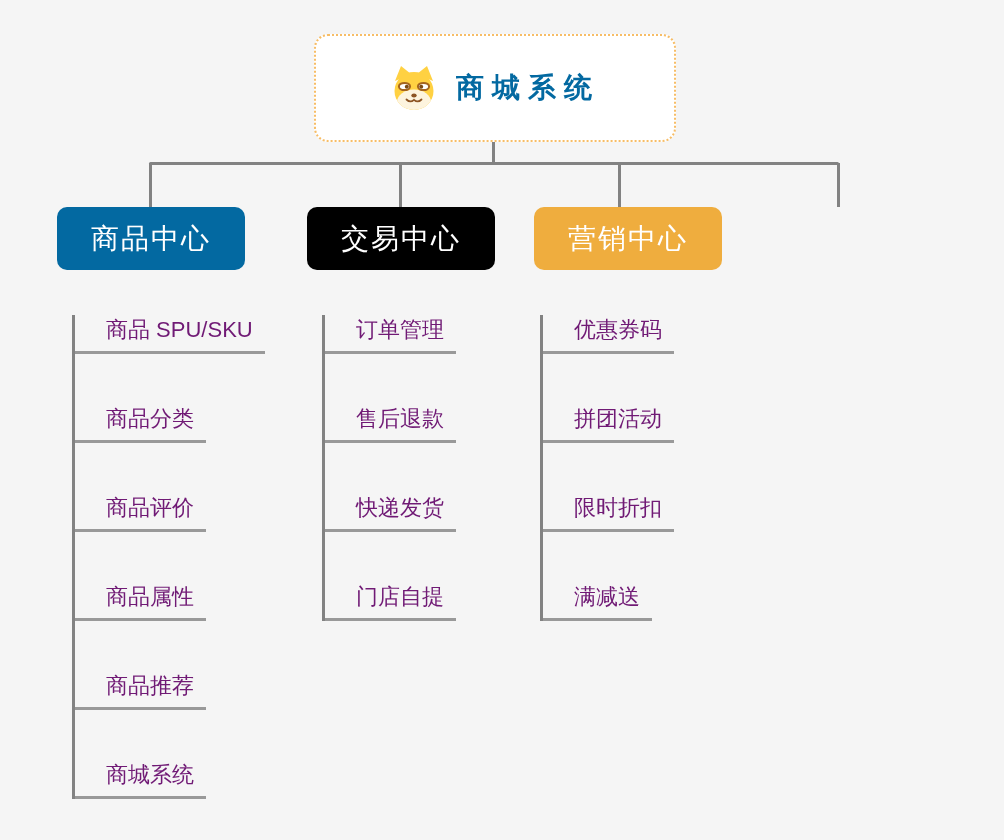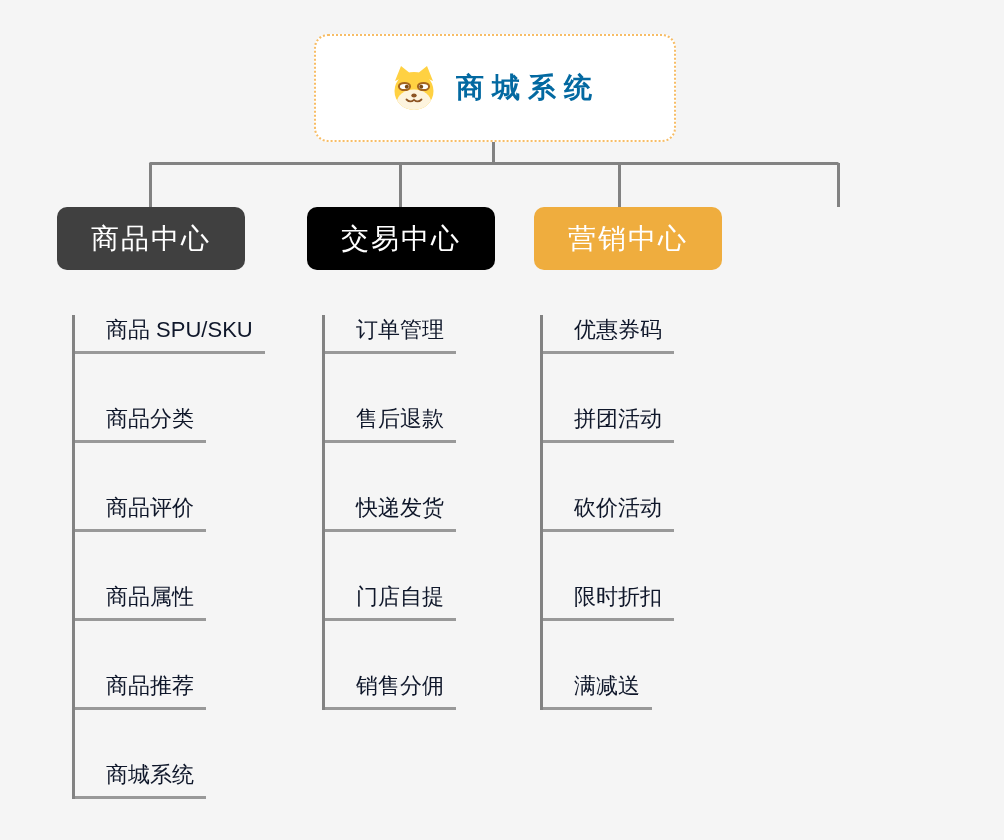--- a/index.html
+++ b/index.html
@@ -32,31 +32,31 @@
   .branch { position:absolute; top:207px; }
   .branch.b0 { left:57px;  }
   .branch.b1 { left:307px; }
   .branch.b2 { left:525px; }
   .branch.b3 { left:744px; }
   .branch-node {
     width:188px; height:63px; border-radius:10px;
     display:flex; align-items:center; justify-content:center;
     color:#ffffff; font-size:28px; letter-spacing:2px; white-space:nowrap;
   }
-  .b0 .branch-node { background:#404040; }
+  .b0 .branch-node { background:#0369a1; }
   .b1 .branch-node { background:#000000; }
   .b2 .branch-node { background:#efad3e;margin-left:9px; }
   .b3 .branch-node { background:#6fbe45; }
   .children {
     margin-left:15px; width:fit-content;
     border-left:3px solid #828282;
   }
   .child {
     width:fit-content; white-space:nowrap;
-    font-size:22px; color:#0f172a; line-height:30px;
+    font-size:22px; color:#701a75; line-height:30px;
     padding:0 12px 6px 31px;
     border-bottom:3px solid #999999;
     margin-top:50px;
   }
   .child:first-child { margin-top:45px; }
 </style>
 </head>
 <body>
 
 <div id="canvas">
@@ -99,29 +99,27 @@
     </div>
   </div>
 
   <div class="branch b1">
     <div class="branch-node">交易中心</div>
     <div class="children">
       <div class="child">订单管理</div>
       <div class="child">售后退款</div>
       <div class="child">快递发货</div>
       <div class="child">门店自提</div>
-      <div class="child">销售分佣</div>
     </div>
   </div>
 
   <div class="branch b2">
     <div class="branch-node">营销中心</div>
     <div class="children">
       <div class="child">优惠券码</div>
       <div class="child">拼团活动</div>
-      <div class="child">砍价活动</div>
       <div class="child">限时折扣</div>
       <div class="child">满减送</div>
     </div>
   </div>
 
 
 </div>
 
 </body></html>

